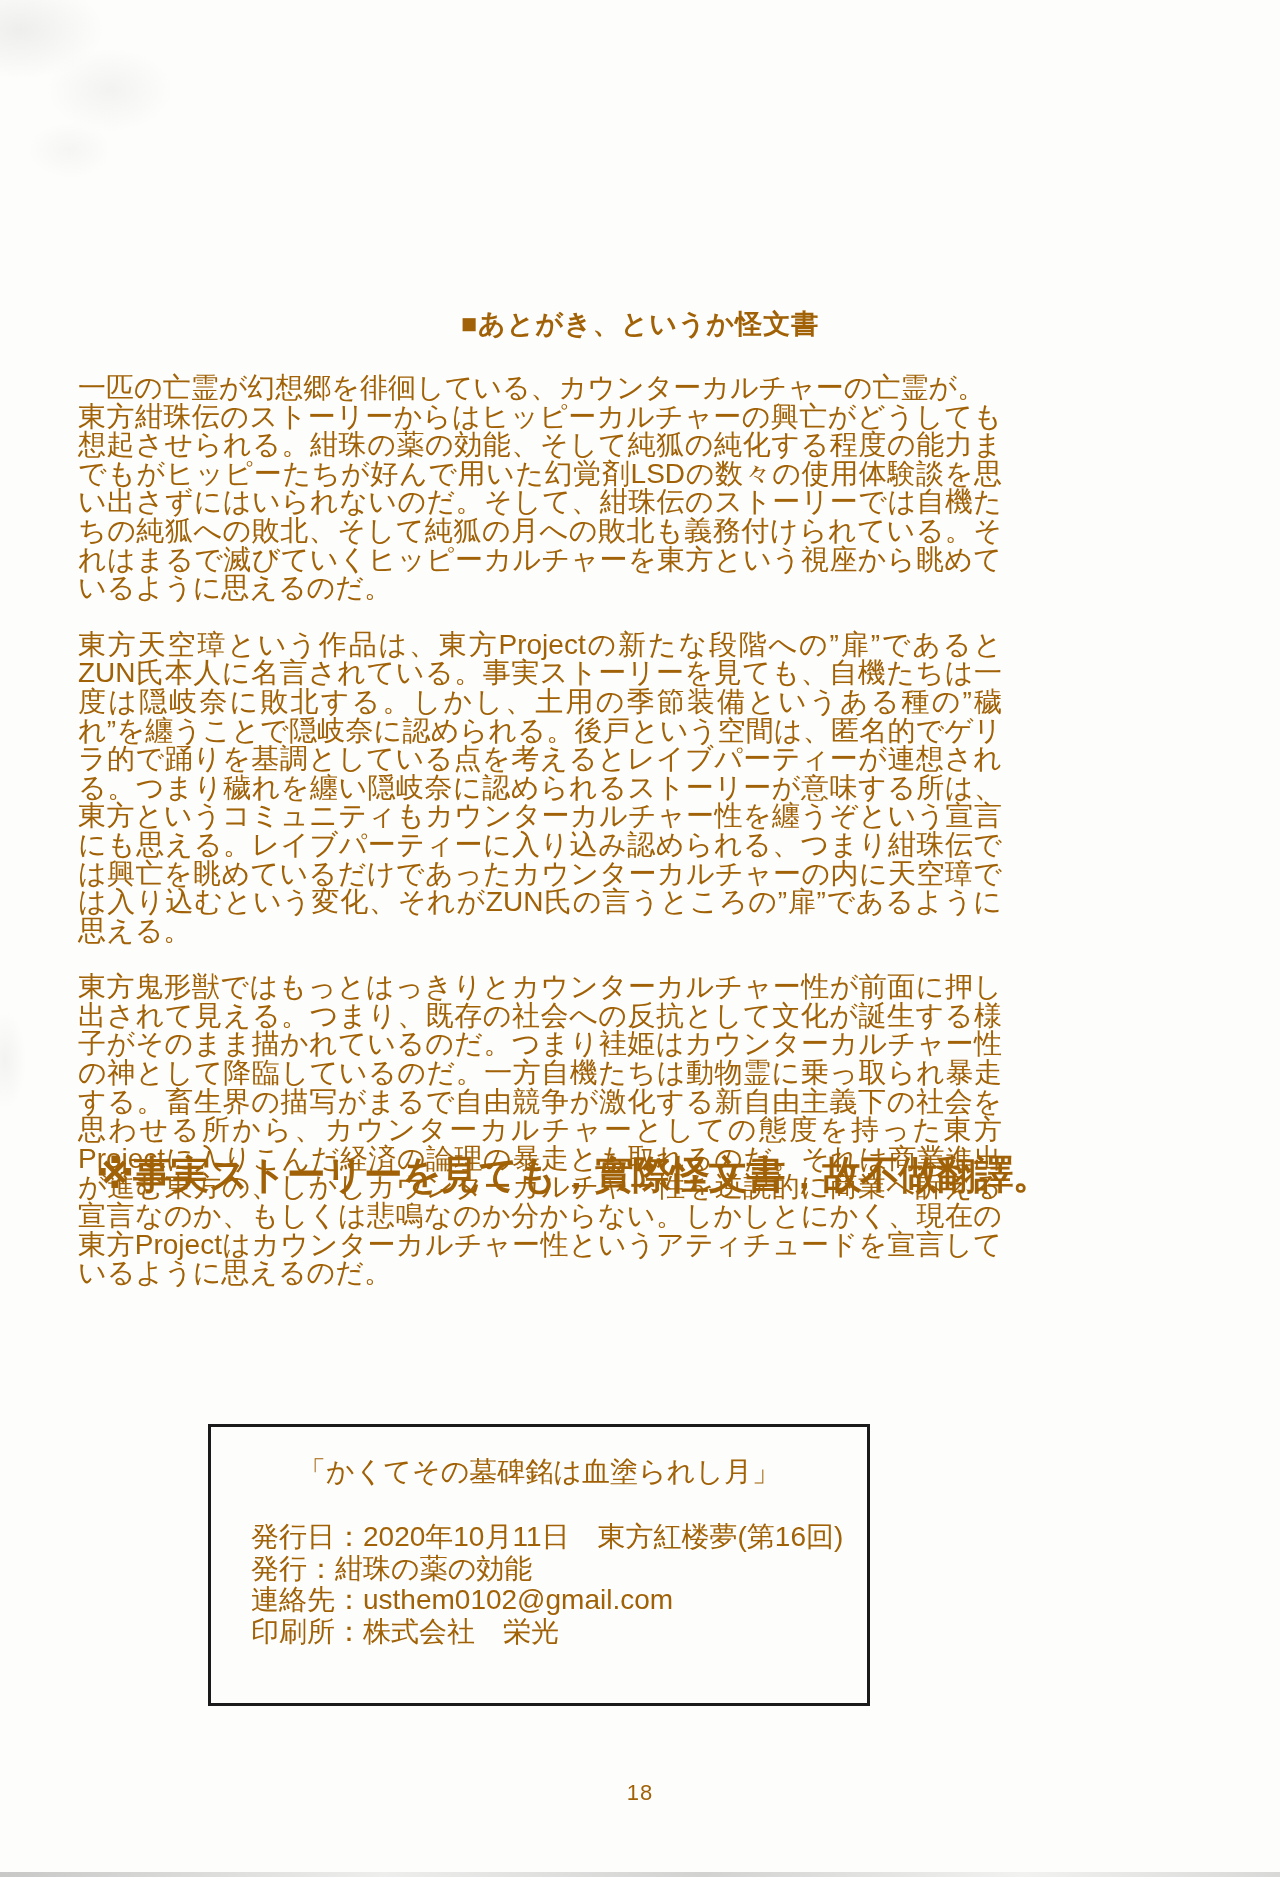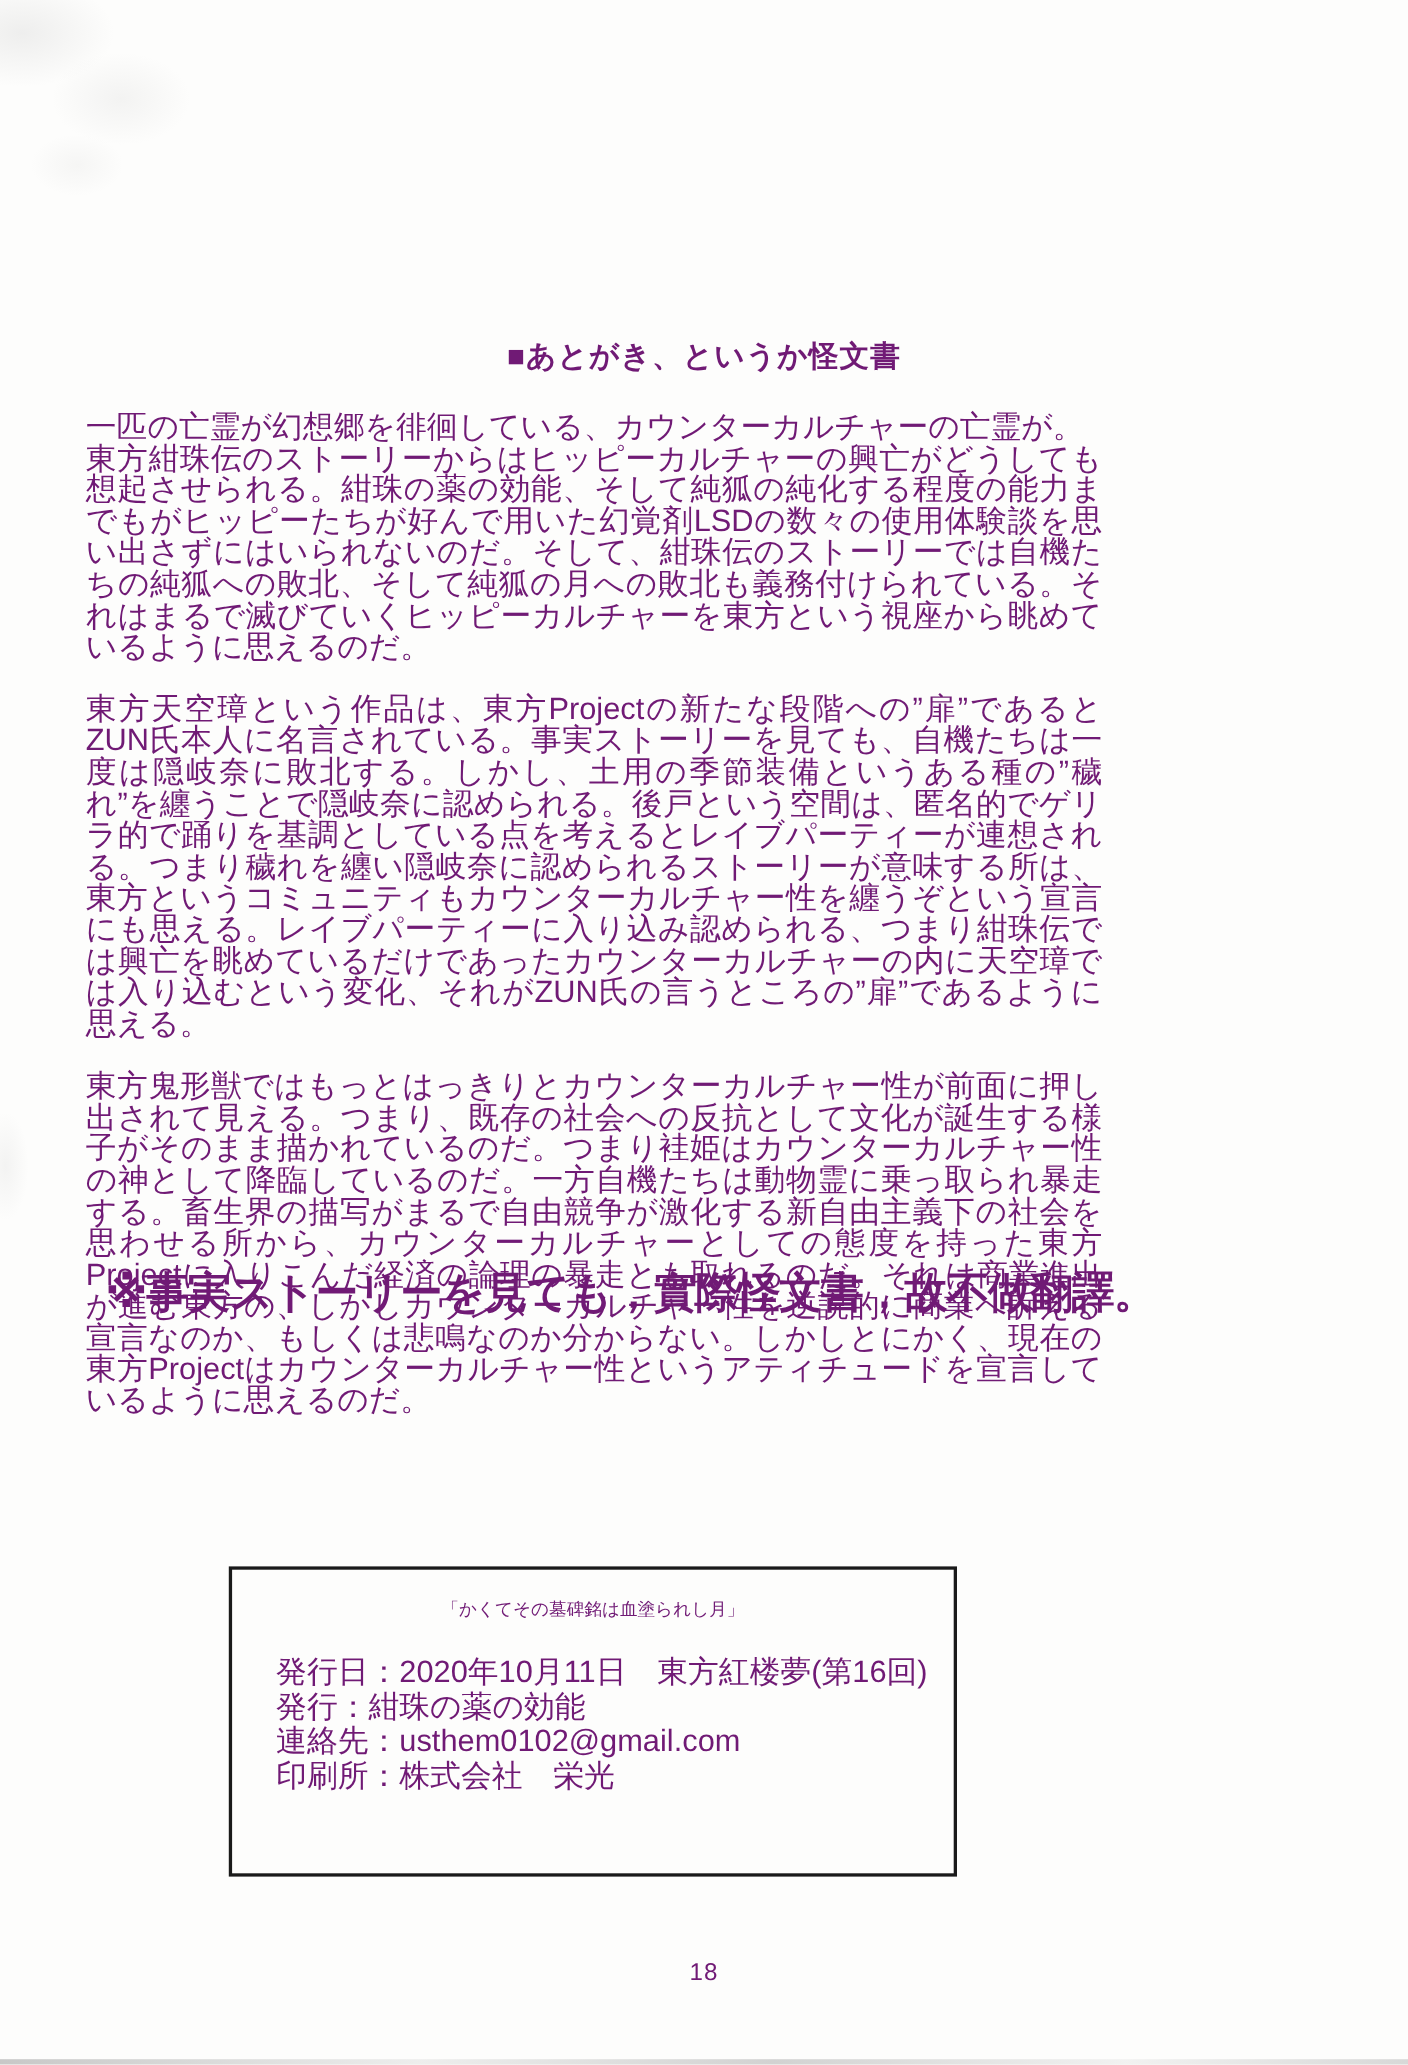--- a/index.html
+++ b/index.html
@@ -7,21 +7,21 @@
     padding: 0;
     background: #f2f2f0;
     font-family: "Liberation Sans", "DejaVu Sans", sans-serif;
   }
   .page {
     position: relative;
     width: 1280px;
     height: 1877px;
     margin: 0 auto;
     background: #fdfdfc;
-    color: #701a75;
+    color: #a16207;
     overflow: hidden;
   }
   
   .smudge-topleft {
     position: absolute;
     left: -40px; top: -30px;
     width: 280px; height: 220px;
     background:
       radial-gradient(ellipse 120px 70px at 60px 60px, rgba(170,170,170,0.18), transparent 70%),
       radial-gradient(ellipse 90px 60px at 150px 120px, rgba(180,180,180,0.14), transparent 70%),
@@ -82,21 +82,21 @@
     position: absolute;
     left: 208px; top: 1424px;
     width: 662px; height: 282px;
     border: 3px solid #1a1a1a;
     box-sizing: border-box;
     background: #fdfdfc;
   }
   .colophon-title {
     margin-top: 26px;
     text-align: center;
-    font-size: 16px;
+    font-size: 28px;
   }
   .colophon-lines {
     margin-top: 30px;
     margin-left: 40px;
     font-size: 28px;
     line-height: 31.5px;
   }
   .colophon-line {
     white-space: pre;
   }

